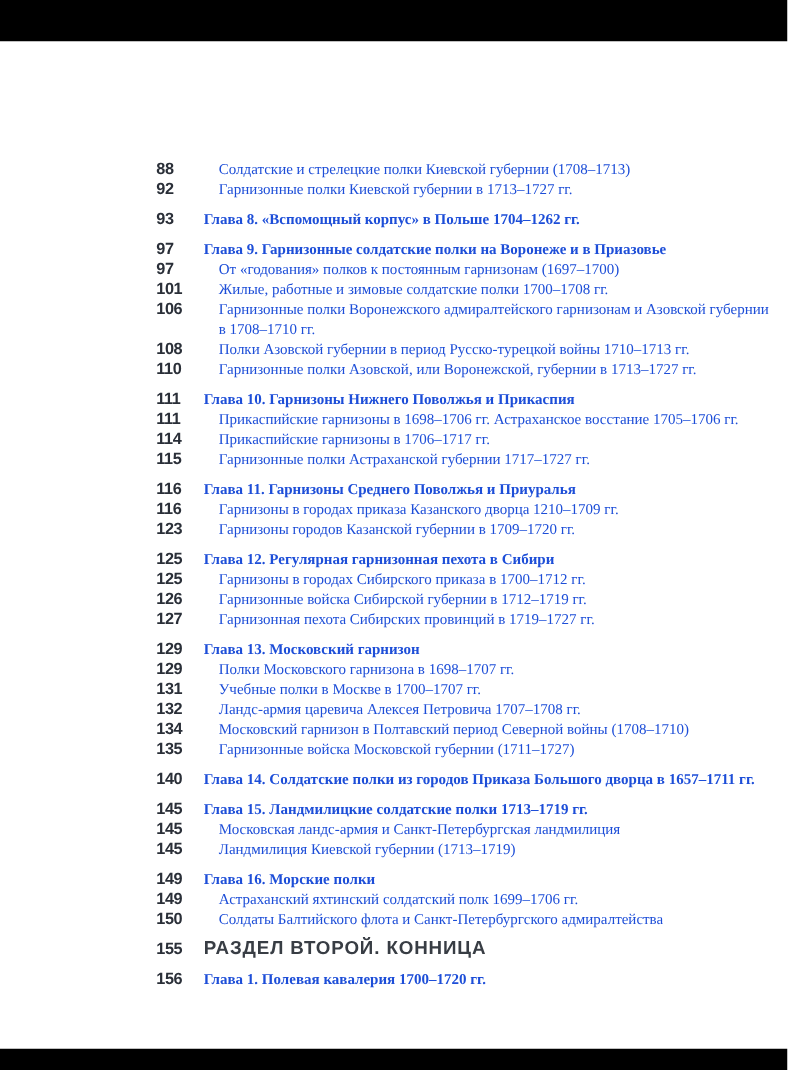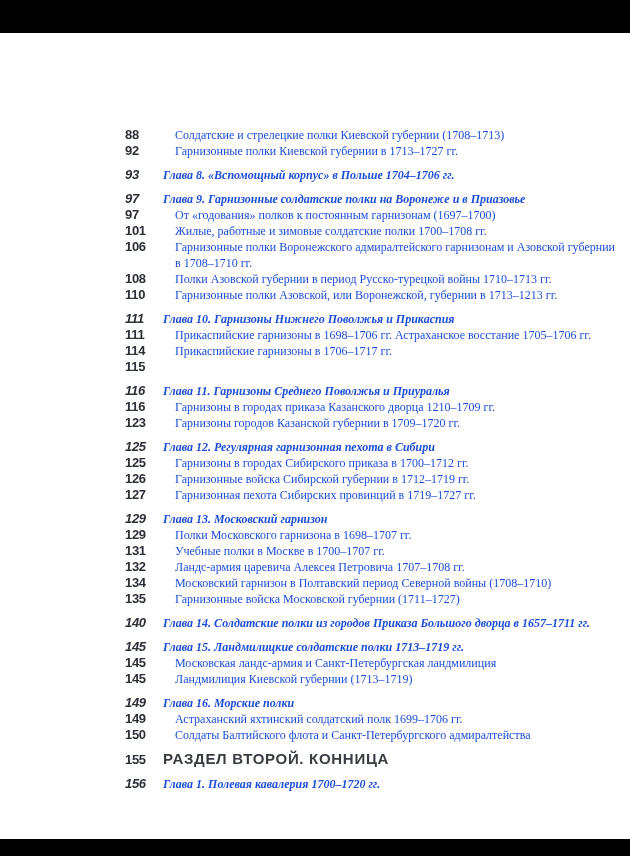--- a/index.html
+++ b/index.html
@@ -45,21 +45,21 @@
     font-weight: 700;
     font-size: 13px;
     letter-spacing: -0.3px;
     color: #2a2f38;
   }
   .row .text {
     font-family: "Liberation Serif", serif;
     font-size: 12px;
     color: #1d4ed8;
   }
-  .row.chapter { margin-top: 8px; font-style: italic; }
+  .row.chapter { margin-top: 8px; }
   .row.chapter .text {
     font-weight: 700;
   }
   .row.sub .text,
   .row.cont .text {
     padding-left: 12px;
     font-weight: 400;
   }
   .row.section { margin-top: 8px; }
   .row.section .text {
@@ -79,21 +79,21 @@
       <div class="row sub">
         <span class="num">88</span>
         <span class="text">Солдатские и стрелецкие полки Киевской губернии (1708–1713)</span>
       </div>
       <div class="row sub">
         <span class="num">92</span>
         <span class="text">Гарнизонные полки Киевской губернии в 1713–1727 гг.</span>
       </div>
       <div class="row chapter">
         <span class="num">93</span>
-        <span class="text">Глава 8. «Вспомощный корпус» в Польше 1704–1706 гг.</span>
+        <span class="text">Глава 8. «Вспомощный корпус» в Польше 1704–1262 гг.</span>
       </div>
       <div class="row chapter">
         <span class="num">97</span>
         <span class="text">Глава 9. Гарнизонные солдатские полки на Воронеже и в Приазовье</span>
       </div>
       <div class="row sub">
         <span class="num">97</span>
         <span class="text">От «годования» полков к постоянным гарнизонам (1697–1700)</span>
       </div>
       <div class="row sub">
@@ -107,36 +107,37 @@
       <div class="row cont">
         <span class="num"></span>
         <span class="text">в 1708–1710 гг.</span>
       </div>
       <div class="row sub">
         <span class="num">108</span>
         <span class="text">Полки Азовской губернии в период Русско-турецкой войны 1710–1713 гг.</span>
       </div>
       <div class="row sub">
         <span class="num">110</span>
-        <span class="text">Гарнизонные полки Азовской, или Воронежской, губернии в 1713–1213 гг.</span>
+        <span class="text">Гарнизонные полки Азовской, или Воронежской, губернии в 1713–1727 гг.</span>
       </div>
       <div class="row chapter">
         <span class="num">111</span>
         <span class="text">Глава 10. Гарнизоны Нижнего Поволжья и Прикаспия</span>
       </div>
       <div class="row sub">
         <span class="num">111</span>
         <span class="text">Прикаспийские гарнизоны в 1698–1706 гг. Астраханское восстание 1705–1706 гг.</span>
       </div>
       <div class="row sub">
         <span class="num">114</span>
         <span class="text">Прикаспийские гарнизоны в 1706–1717 гг.</span>
       </div>
       <div class="row sub">
         <span class="num">115</span>
+        <span class="text">Гарнизонные полки Астраханской губернии 1717–1727 гг.</span>
       </div>
       <div class="row chapter">
         <span class="num">116</span>
         <span class="text">Глава 11. Гарнизоны Среднего Поволжья и Приуралья</span>
       </div>
       <div class="row sub">
         <span class="num">116</span>
         <span class="text">Гарнизоны в городах приказа Казанского дворца 1210–1709 гг.</span>
       </div>
       <div class="row sub">

